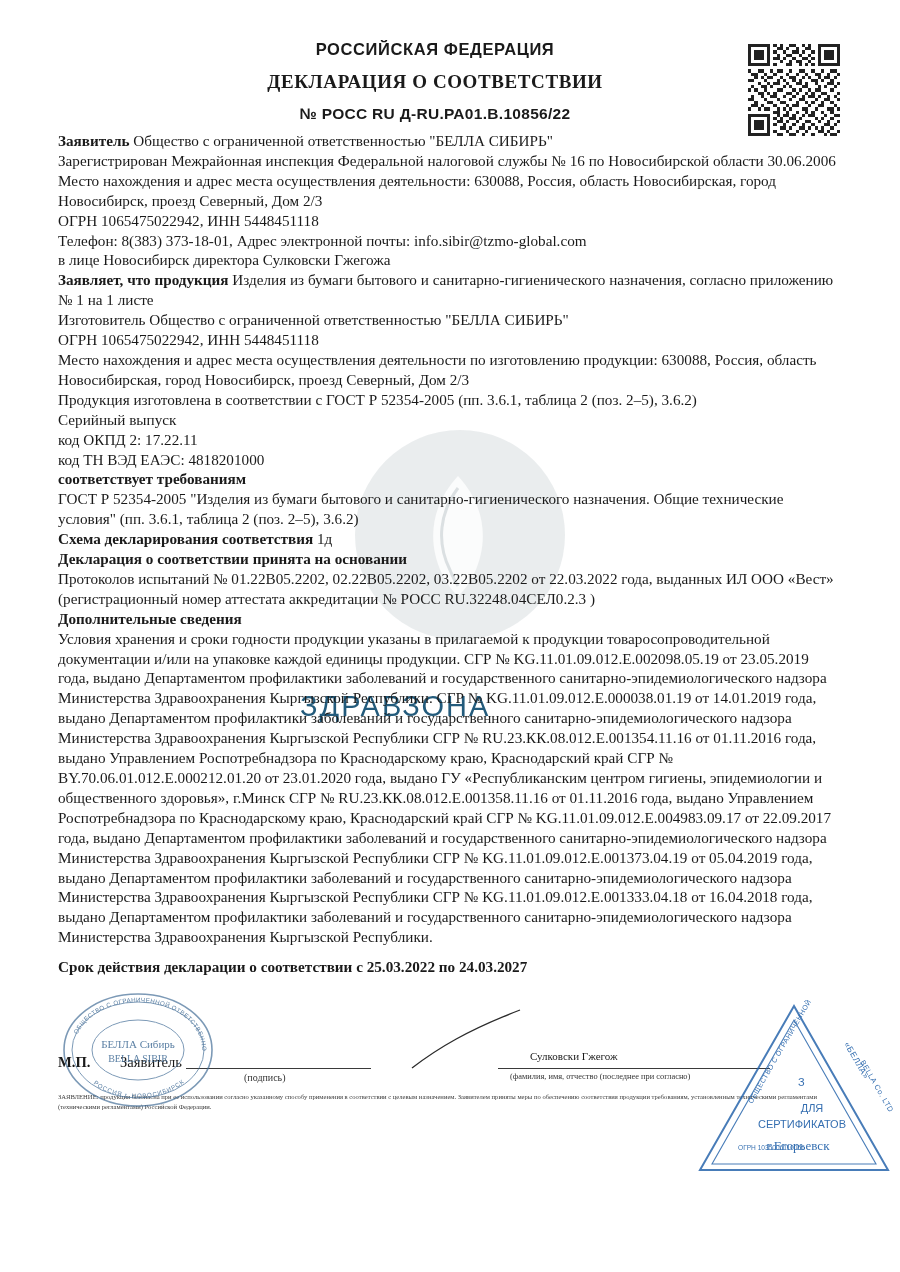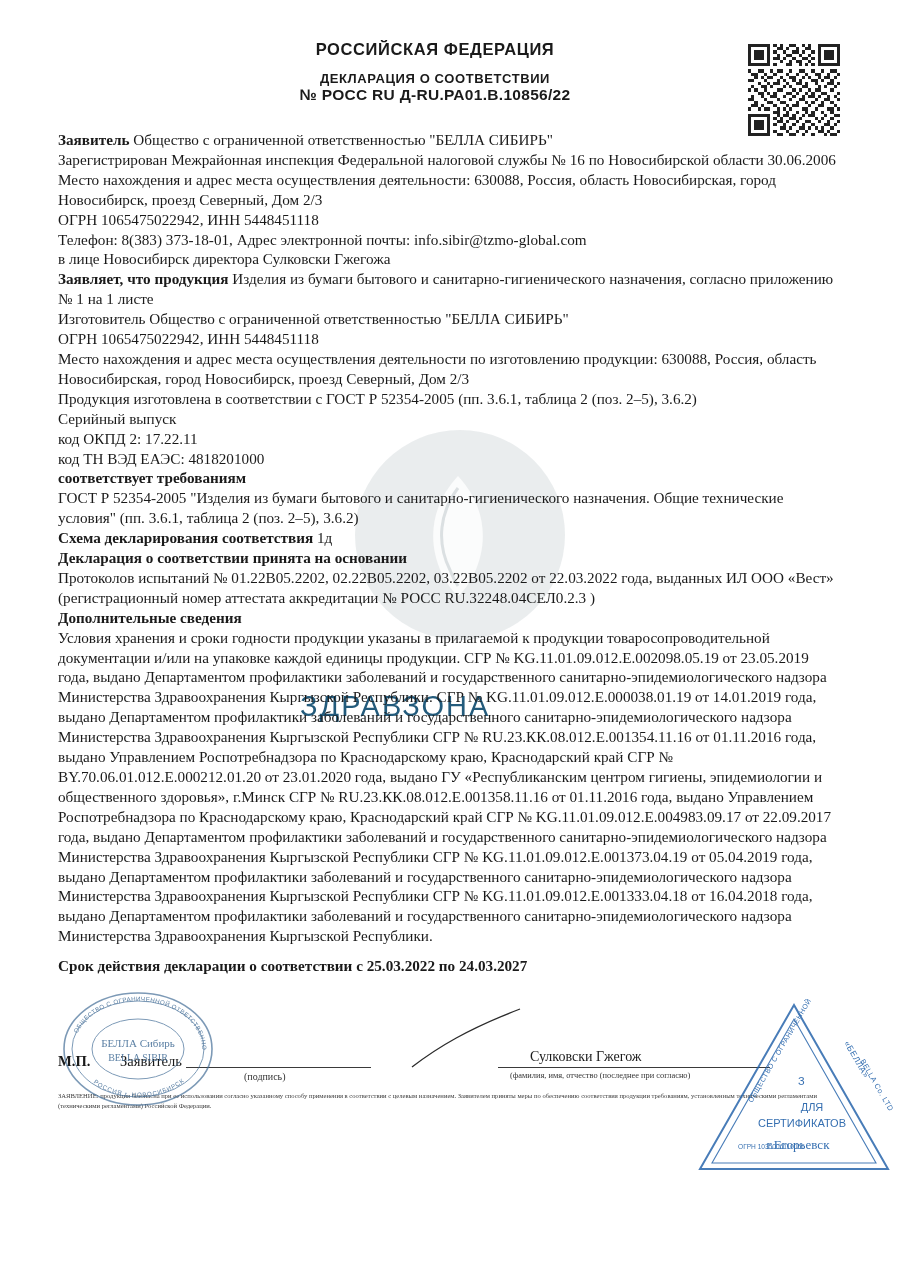--- a/index.html
+++ b/index.html
@@ -77,45 +77,46 @@
     margin-left: -30px;
   }
   .head .l1 {
     font-family: "Liberation Sans", sans-serif;
     font-weight: bold;
     font-size: 16.5px;
     letter-spacing: .6px;
     margin-bottom: 12px;
   }
   .head .l2 {
-    font-family: Liberation Sans, sans-serif;
+    font-family: Liberation Serif, serif;
     font-weight: bold;
-    font-size: 13px;
+    font-size: 19px;
     letter-spacing: .6px;
+    margin-bottom: 12px;
   }
   .head .l3 {
     font-family: "Liberation Sans", sans-serif;
     font-weight: bold;
     font-size: 15.5px;
     letter-spacing: .3px;
   }
 
   
   .qr {
     position: absolute;
     right: 60px;
     top: 44px;
     width: 92px;
     height: 92px;
     z-index: 4;
   }
 
   
   .body-text {
-    margin-top: 26px;
+    margin-top: 8px;
     font-size: 15.2px;
     line-height: 1.31;
   }
   .body-text p {
     margin: 0;
   }
   .b { font-weight: bold; }
   .bi { font-weight: bold; }
 
   
@@ -170,21 +171,21 @@
     left: 452px;
     top: 50px;
     font-size: 8.4px;
     color: #333;
     white-space: nowrap;
   }
   .sig-name {
     position: absolute;
     left: 472px;
     top: 28px;
-    font-size: 14px;
+    font-size: 11px;
   }
   .sig-stroke {
     position: absolute;
     left: 350px;
     top: -14px;
     width: 120px;
     height: 64px;
   }
   .fine-print {
     position: absolute;

